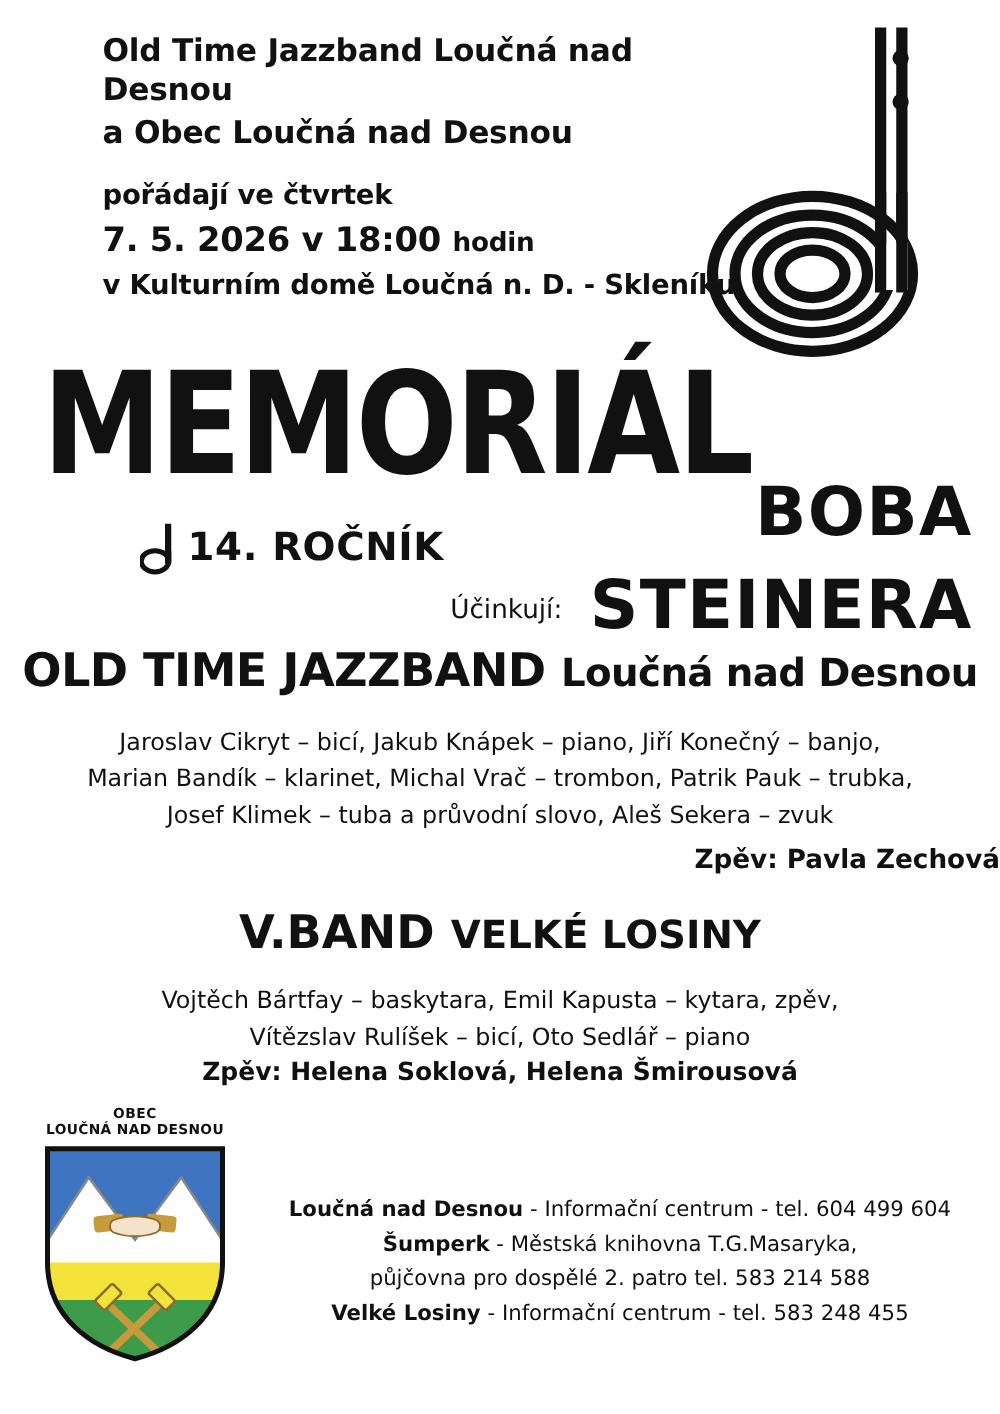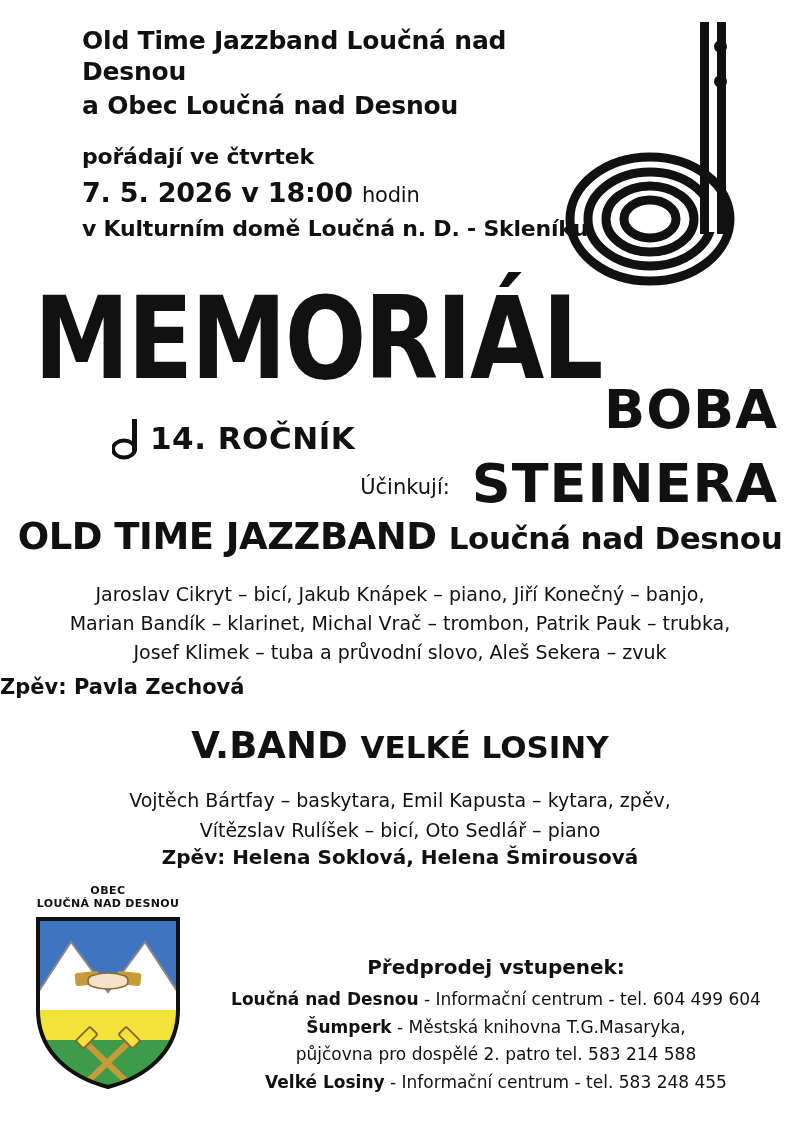--- a/index.html
+++ b/index.html
@@ -33,21 +33,21 @@
   .header .line {
     font-family: "DejaVu Sans", sans-serif;
     font-weight: bold;
     color: #111;
     letter-spacing: -0.2px;
   }
   .hl1 { font-size: 25px; line-height: 1.22; }
   .hl2 { font-size: 25px; line-height: 1.22; margin-top: 4px;}
   .hl3 { font-size: 22px; font-weight: bold; margin-top: 22px; }
   .hl4 { font-size: 27px; font-weight: bold; margin-top: 8px; }
-  .hl4 .small { font-size: 21px; font-weight: normal; }
+  .hl4 .small { font-size: 21px; font-weight: bold; }
   .hl5 { font-size: 22px; font-weight: bold; margin-top: 8px; }
 
   
   .note-logo {
     position: absolute;
     right: 18px;
     top: 14px;
     width: 240px;
     height: 290px;
   }
@@ -142,21 +142,21 @@
     left: 0; right: 0;
     top: 580px;
     text-align: center;
     font-size: 19px;
     line-height: 1.52;
   }
   .zpev1 {
     position: absolute;
     left: 0; right: 0;
     top: 675px;
-    text-align: left;
+    text-align: right;
     font-size: 21px;
     font-weight: bold;
   }
   .band2 {
     position: absolute;
     left: 0; right: 0;
     top: 724px;
     text-align: center;
     font-size: 37px;
     font-weight: bold;
@@ -303,21 +303,20 @@
 
   <div class="members2">
     <div>Vojtěch Bártfay – baskytara, Emil Kapusta – kytara, zpěv,</div>
     <div>Vítězslav Rulíšek – bicí, Oto Sedlář – piano</div>
   </div>
 
   <div class="zpev2">Zpěv: Helena Soklová, Helena Šmirousová</div>
 
 
   <div class="predprodej">
-    <div class="title">Předprodej vstupenek:</div>
     <div class="row">
       <b>Loučná nad Desnou</b><span> - Informační centrum - tel. 604 499 604</span>
     </div>
     <div class="row">
       <b>Šumperk</b><span> - Městská knihovna T.G.Masaryka,</span>
     </div>
     <div class="row">
       <span>půjčovna pro dospělé 2. patro tel. 583 214 588</span>
     </div>
     <div class="row">

